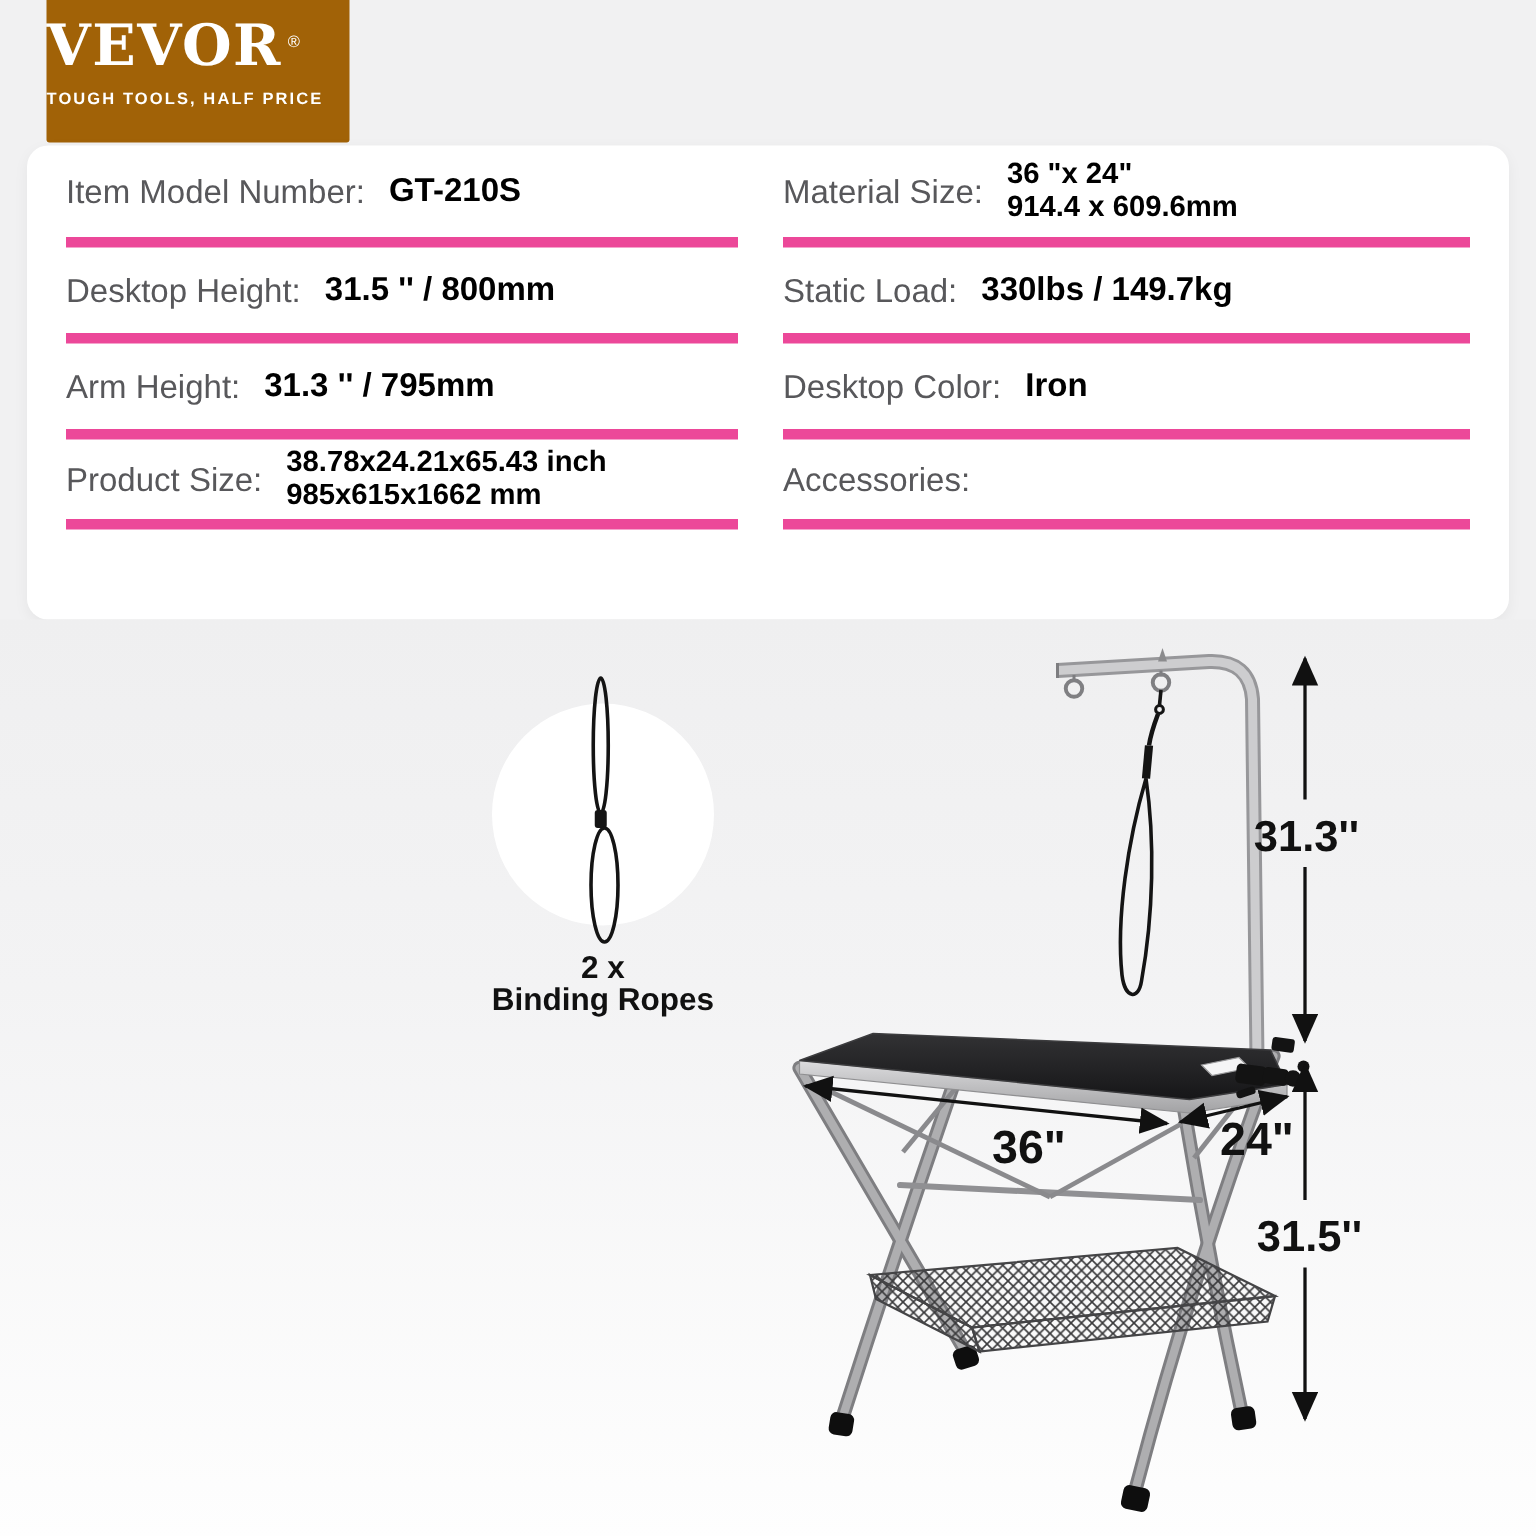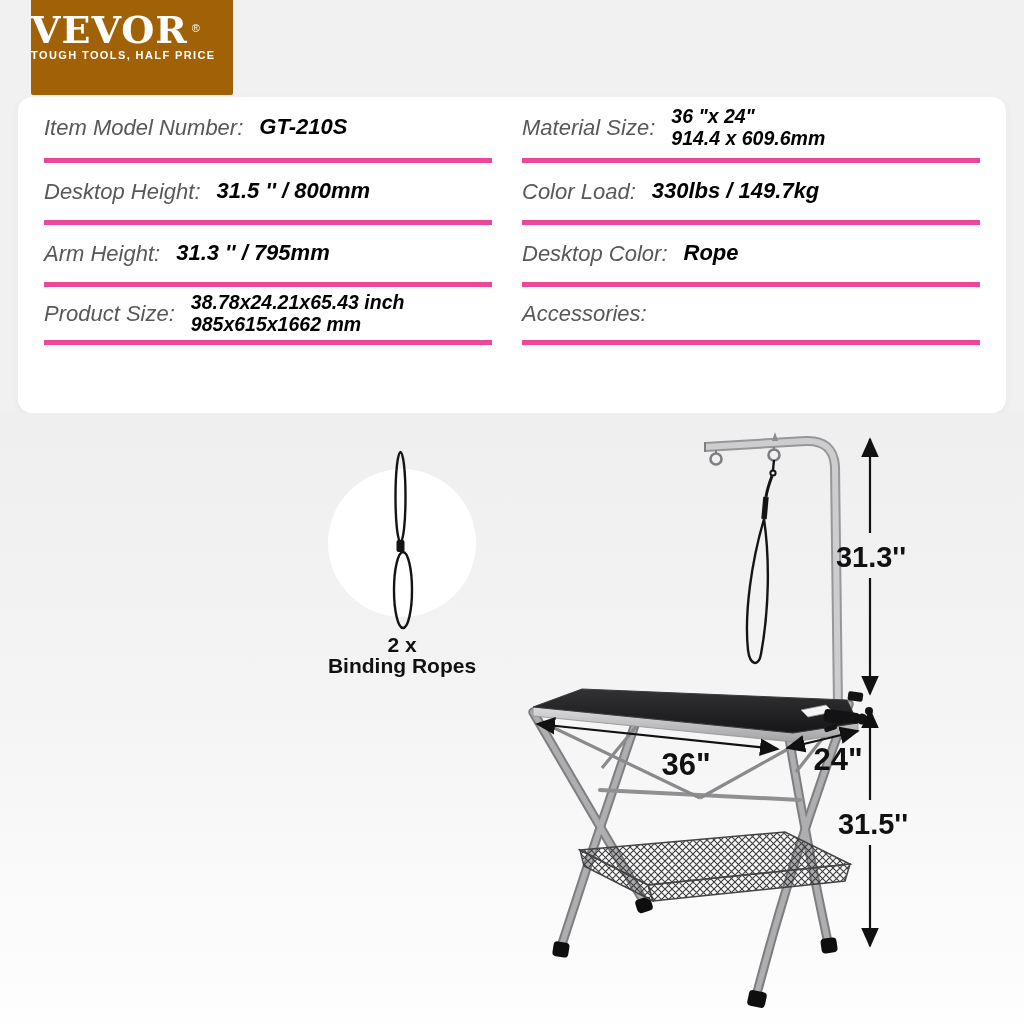--- a/index.html
+++ b/index.html
@@ -17,36 +17,35 @@
   .logo .brand{
     font-family:"DejaVu Serif","Liberation Serif",serif;
     font-weight:900;font-size:38px;line-height:38px;letter-spacing:1px;
     margin-top:11px;position:relative;display:inline-block;
   }
   .logo .reg{
     position:absolute;top:-2px;right:-13px;font-size:11px;
     font-family:"Liberation Sans",sans-serif;font-weight:400;
   }
   .logo .tagline{
-    font-size:11px;font-weight:bold;letter-spacing:1.4px;margin-top:0;
+    font-size:11px;font-weight:bold;letter-spacing:1.4px;margin-top:11px;
     font-family:"Liberation Sans",sans-serif;white-space:nowrap;
   }
   
   .card{
     position:absolute;left:18px;top:97px;width:988px;height:316px;
     background:#ffffff;border-radius:14px;
     box-shadow:0 3px 10px rgba(0,0,0,.05);
   }
   .spec-col{position:absolute;top:0;}
   .spec-col.left{left:26px;width:448px;}
   .spec-col.right{left:504px;width:458px;}
   .spec-row{
     display:flex;align-items:center;gap:16px;
-    border-bottom:5px solid #ec4899;
-    font-style:italic;
+    border-bottom:7px solid #ec4899;
   }
   .spec-row:nth-child(1){height:61px;}
   .spec-row:nth-child(2){height:57px;text-align:right;}
   .spec-row:nth-child(3){height:57px;}
   .spec-row:nth-child(4){height:53px;}
   .spec-row:nth-child(5){height:66px;}
   .spec-row .lbl{
     color:#58585b;font-size:22px;white-space:nowrap;flex-shrink:0;
   }
   .spec-row .val{
@@ -102,29 +101,29 @@
     </div>
   <div class="spec-col right">
       <div class="spec-row two">
         <span class="lbl">Material Size:</span>
         <span class="val">
           <div>36 "x 24"</div>
           <div>914.4 x 609.6mm</div>
         </span>
       </div>
       <div class="spec-row">
-        <span class="lbl">Color Load:</span>
+        <span class="lbl">Static Load:</span>
         <span class="val">
           <div>330lbs / 149.7kg</div>
         </span>
       </div>
       <div class="spec-row">
         <span class="lbl">Desktop Color:</span>
         <span class="val">
-          <div>Rope</div>
+          <div>Iron</div>
         </span>
       </div>
       <div class="spec-row two">
         <span class="lbl">Accessories:</span>
       </div>
     </div>
 </div>
 
 <div class="product-area"></div>
 

